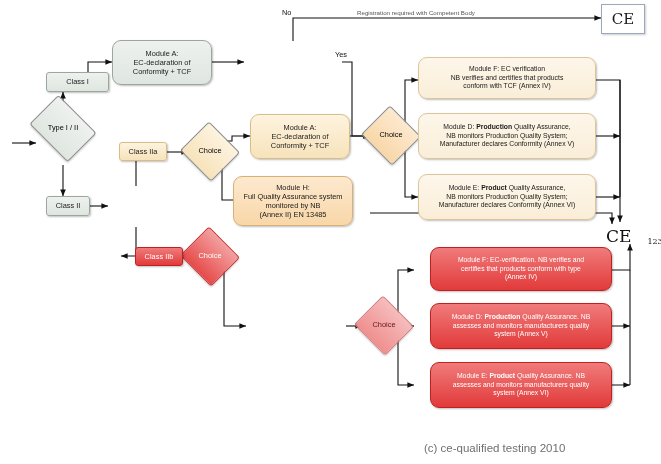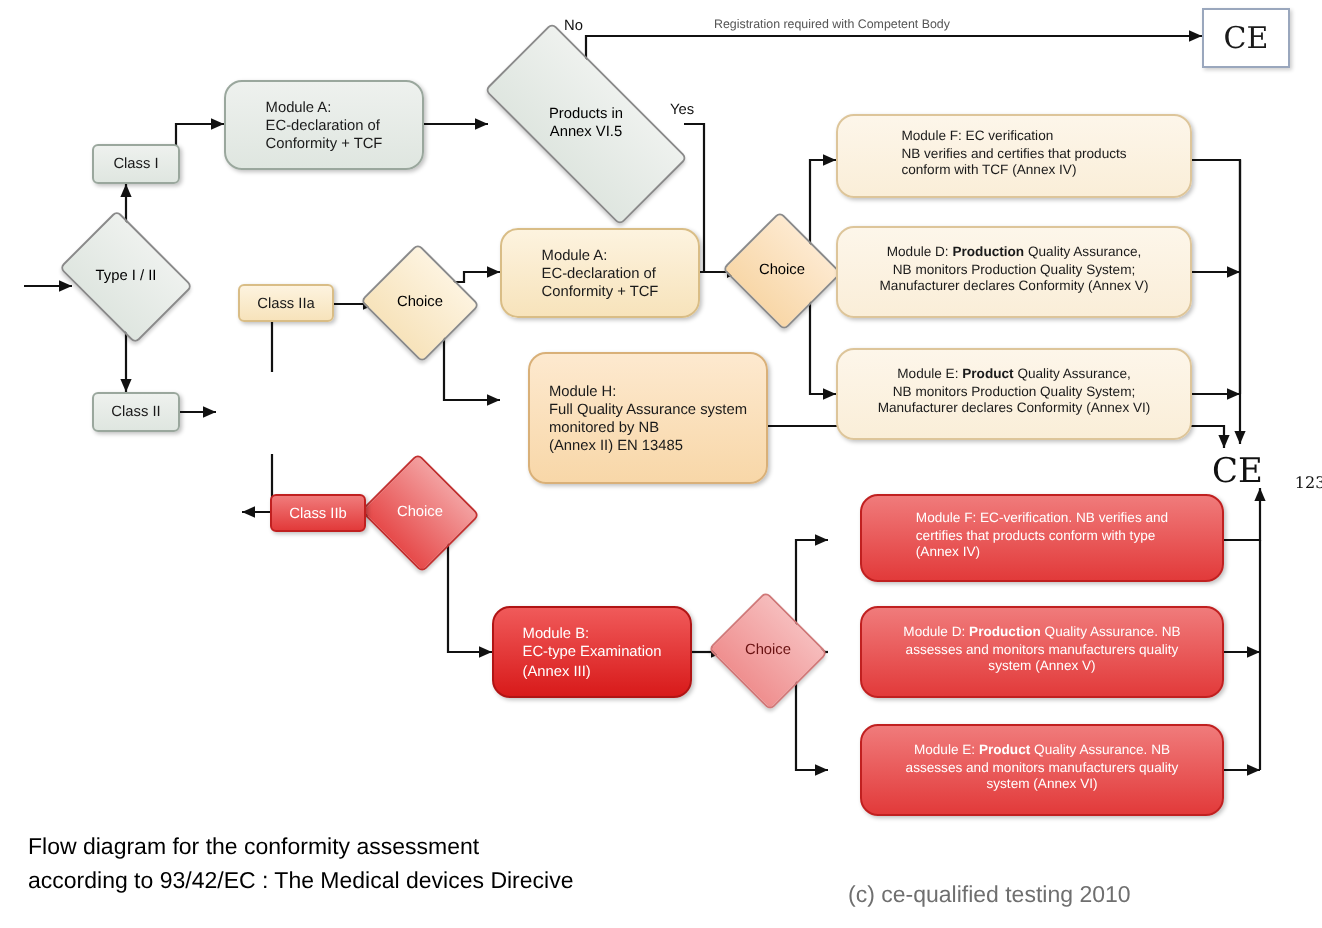--- a/index.html
+++ b/index.html
@@ -22,20 +22,21 @@
     width: 661px;
     height: 464px;
     pointer-events: none;
   }
   .node {
     position: absolute;
     box-sizing: border-box;
     display: flex;
     align-items: center;
     justify-content: center;
+    text-align: center;
     color: #1a1a1a;
     line-height: 1.25;
     overflow: hidden;
   }
   .box {
     border: 1px solid #8a8a8a;
     border-radius: 3px;
     box-shadow: 1px 1px 2px rgba(0,0,0,0.25);
     padding: 2px 3px;
   }
@@ -218,31 +219,26 @@
 
       <path d="M620,80 L620,197"></path>
       <path d="M630,270 L630,385"></path>
     </g>
   </svg>
 
   <div class="label sm" style="left:282px; top:8px;text-align:right;">No</div>
   <div class="label sm" style="left:335px; top:50px;">Yes</div>
   <div class="label tiny" style="left:357px; top:9px; color:#555;">Registration required with Competent Body</div>
 
-  <div class="diamond-wrap" style="left:36px; top:118px; width:54px; height:41px;">
+  <div class="diamond-wrap" style="left:36px; top:108px; width:54px; height:41px;">
     <div class="diamond grey"></div>
     <div class="diamond-label sm">Type I / II</div>
   </div>
 
 
-  <div class="diamond-wrap" style="left:245px; top:38px; width:96px; height:48px;">
-    <div class="diamond grey"></div>
-    <div class="diamond-label sm" style="white-space:pre-line;">Products in
-Annex VI.5</div>
-  </div>
 
   <div class="diamond-wrap" style="left:188px; top:131px; width:44px; height:41px;">
     <div class="diamond cream"></div>
     <div class="diamond-label sm">Choice</div>
   </div>
 
   <div class="diamond-wrap" style="left:369px; top:115px; width:44px; height:41px;">
     <div class="diamond peach"></div>
     <div class="diamond-label sm">Choice</div>
   </div>
@@ -250,21 +246,21 @@
   <div class="diamond-wrap" style="left:188px; top:236px; width:44px; height:41px;">
     <div class="diamond pink" style="background:linear-gradient(to bottom,#f3a0a0,#e64a4a); border-color:#c23030;"></div>
     <div class="diamond-label sm" style="color:#fff;">Choice</div>
   </div>
 
   <div class="diamond-wrap" style="left:362px; top:305px; width:44px; height:41px;">
     <div class="diamond pink" style="background:linear-gradient(to bottom,#f6bcbc,#ef8f8f); border-color:#d07878;"></div>
     <div class="diamond-label sm" style="color:#6a1212;">Choice</div>
   </div>
 
-  <div class="node box grey sm" style="left:46px; top:72px; width:44px; height:20px;">
+  <div class="node box grey sm" style="left:46px; top:72px; width:63px; height:20px;">
     <span>Class I</span>
   </div>
 
   <div class="node box grey sm" style="left:46px; top:196px; width:44px; height:20px;">
     <span>Class II</span>
   </div>
 
   <div class="node box cream sm" style="left:119px; top:142px; width:48px; height:19px;">
     <span>Class IIa</span>
   </div>
@@ -278,21 +274,21 @@
 EC-declaration of
 Conformity + TCF</span>
   </div>
 
   <div class="node box rounded cream sm" style="left:250px; top:114px; width:100px; height:45px; white-space:pre-line;">
     <span>Module A:
 EC-declaration of
 Conformity + TCF</span>
   </div>
 
-  <div class="node box rounded peach sm" style="left:264px; top:176px; width:120px; height:66px; white-space:pre-line;">
+  <div class="node box rounded peach sm" style="left:233px; top:176px; width:120px; height:50px; white-space:pre-line;">
     <span>Module H:
 Full Quality Assurance system
 monitored by NB
 (Annex II) EN 13485</span>
   </div>
 
   <div class="node box rounded pale xs" style="left:418px; top:57px; width:178px; height:42px; white-space:pre-line;">
     <span>Module F: EC verification
 NB verifies and certifies that products
 conform with TCF (Annex IV)</span>
@@ -307,25 +303,20 @@
   </div>
 
   <div class="node box rounded pale xs" style="left:418px; top:174px; width:178px; height:46px; flex-direction:column; justify-content:center;">
     <div>
       <span>Module E: </span><b>Product</b><span> Quality Assurance,</span>
     </div>
     <div>NB monitors Production Quality System;</div>
     <div>Manufacturer declares Conformity (Annex VI)</div>
   </div>
 
-  <div class="node box rounded redstrong sm" style="left:246px; top:303px; width:100px; height:46px; white-space:pre-line;">
-    <span>Module B:
-EC-type Examination
-(Annex III)</span>
-  </div>
 
   <div class="node box rounded red xs" style="left:414px; top:247px; width:182px; height:44px; white-space:pre-line;">
     <span>Module F: EC-verification. NB verifies and
 certifies that products conform with type
 (Annex IV)</span>
   </div>
 
   <div class="node box rounded red xs" style="left:414px; top:303px; width:182px; height:46px; flex-direction:column; justify-content:center;">
     <div>
       <span>Module D: </span><b>Production</b><span> Quality Assurance. NB</span>
@@ -344,17 +335,15 @@
 
   <div class="ce-mark" style="left:601px; top:4px; width:44px; height:30px; font-size:15px;">
     <span>CE</span>
   </div>
 
   <div class="ce-free" style="left:606px; top:224px; height:24px; font-size:17px;">
     <span>CE</span>
     <span style="font-size:8px; margin-left:16px; align-self:flex-end; padding-bottom:2px;">123</span>
   </div>
 
-  <div class="footer-text" style="left:14px; top:416px; width:340px;">Flow diagram for the conformity assessment
-according to 93/42/EC : The Medical devices Direcive</div>
   <div class="copyright" style="left:424px; top:442px;">(c) ce-qualified testing 2010</div>
 
 </div>
 
 </body></html>

